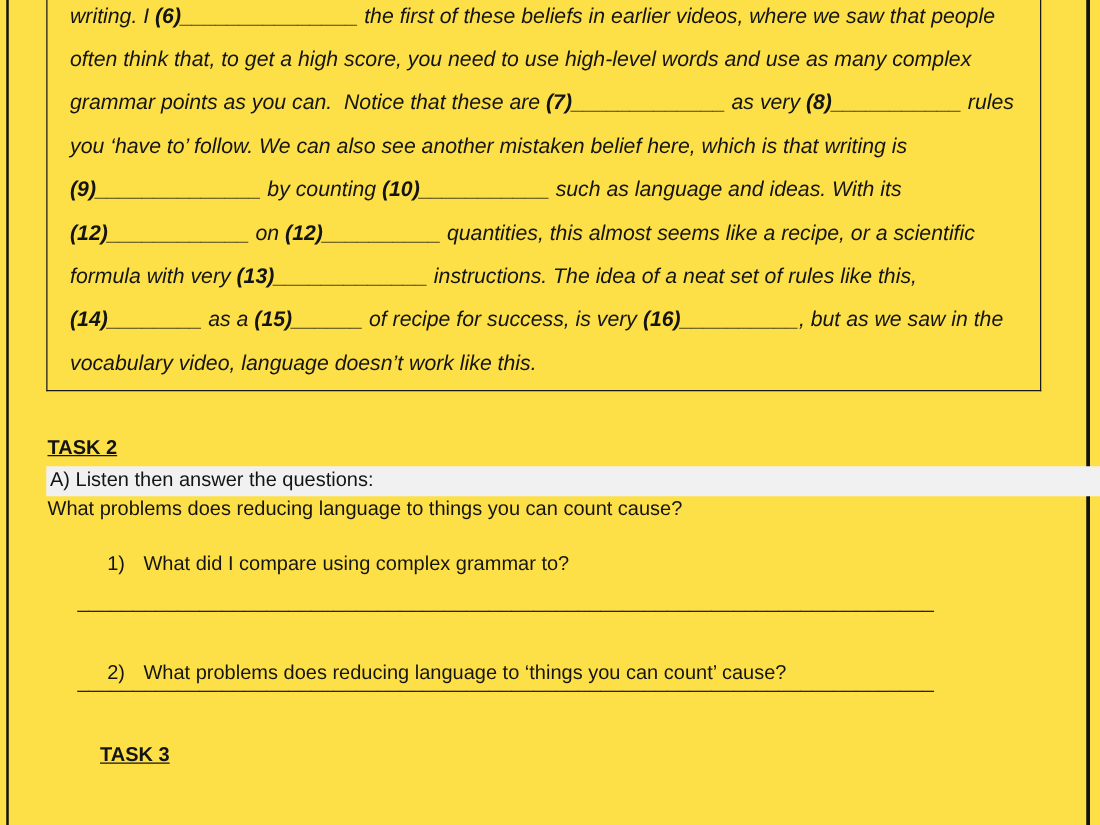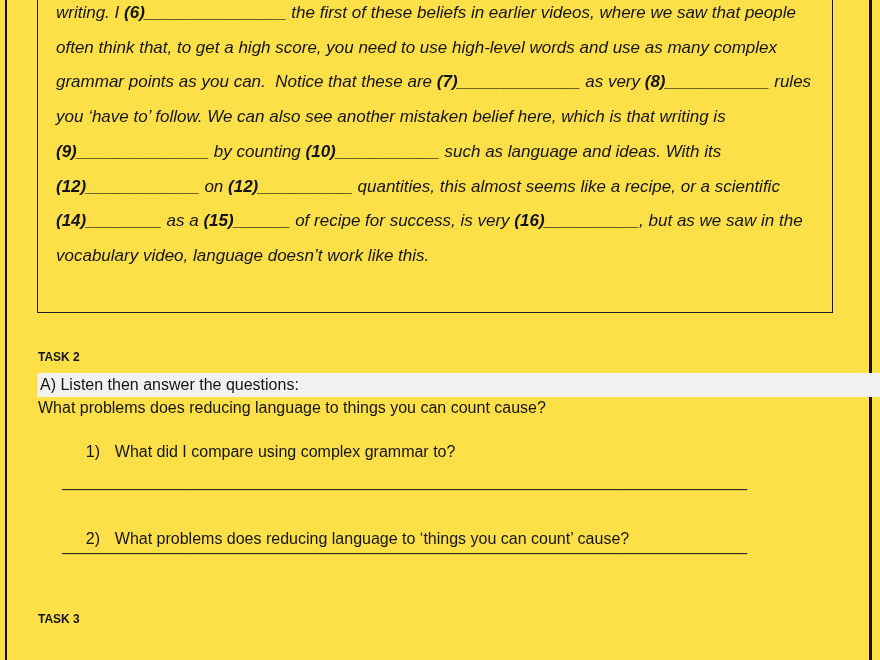--- a/index.html
+++ b/index.html
@@ -38,22 +38,23 @@
     font-style: italic;
     font-size: 17px;
     line-height: 34.7px;
   }
   .gap-line { white-space: pre; }
   .gap-line b { font-weight: bold; }
 
   .task-heading {
     position: absolute;
     left: 38px;
-    font-size: 12px;
+    font-size: 16px;
     font-weight: bold;
+    text-decoration: underline;
     white-space: pre;
   }
   .highlight-band {
     position: absolute;
     left: 37px; width: 861px;
     background: #f1f1f1;
     font-size: 16px;
     padding-left: 3px;
     box-sizing: border-box;
     white-space: pre;
@@ -82,38 +83,39 @@
     white-space: pre;
     letter-spacing: 0;
   }
   #t2-heading   { top: 350px; }
   #t2-band      { top: 373px; height: 24px; line-height: 24px; }
   #t2-lead      { top: 399px; }
   #q1-row       { top: 425px; }
   #ans1         { top: 470px; }
   #q2-row       { top: 512px; }
   #ans2         { top: 534px; }
-  #t3-heading   { top: 612px; }
+  #t3-heading   { top: 596px; margin-left: 42px; }
   #t3-band      { top: 620px; height: 28px; line-height: 28px; }
 </style>
 </head>
 <body>
 
 <div id="page">
 
   <div class="page-frame"></div>
 
   <div class="gapfill-box">
     <div class="gapfill-paragraph">
         <div class="gap-line">writing. I <b>(6)</b>_______________ the first of these beliefs in earlier videos, where we saw that people</div>
         <div class="gap-line">often think that, to get a high score, you need to use high-level words and use as many complex</div>
         <div class="gap-line">grammar points as you can.  Notice that these are <b>(7)</b>_____________ as very <b>(8)</b>___________ rules</div>
         <div class="gap-line">you ‘have to’ follow. We can also see another mistaken belief here, which is that writing is</div>
         <div class="gap-line"><b>(9)</b>______________ by counting <b>(10)</b>___________ such as language and ideas. With its</div>
         <div class="gap-line"><b>(12)</b>____________ on <b>(12)</b>__________ quantities, this almost seems like a recipe, or a scientific</div>
+        <div class="gap-line">formula with very <b>(13)</b>_____________ instructions. The idea of a neat set of rules like this,</div>
         <div class="gap-line"><b>(14)</b>________ as a <b>(15)</b>______ of recipe for success, is very <b>(16)</b>__________, but as we saw in the</div>
         <div class="gap-line">vocabulary video, language doesn’t work like this.</div>
       </div>
   </div>
 
   <div class="task-heading" id="t2-heading">TASK 2</div>
 
   <div class="highlight-band" id="t2-band">A) Listen then answer the questions:</div>
 
   <div class="plain-line" id="t2-lead">What problems does reducing language to things you can count cause?</div>

